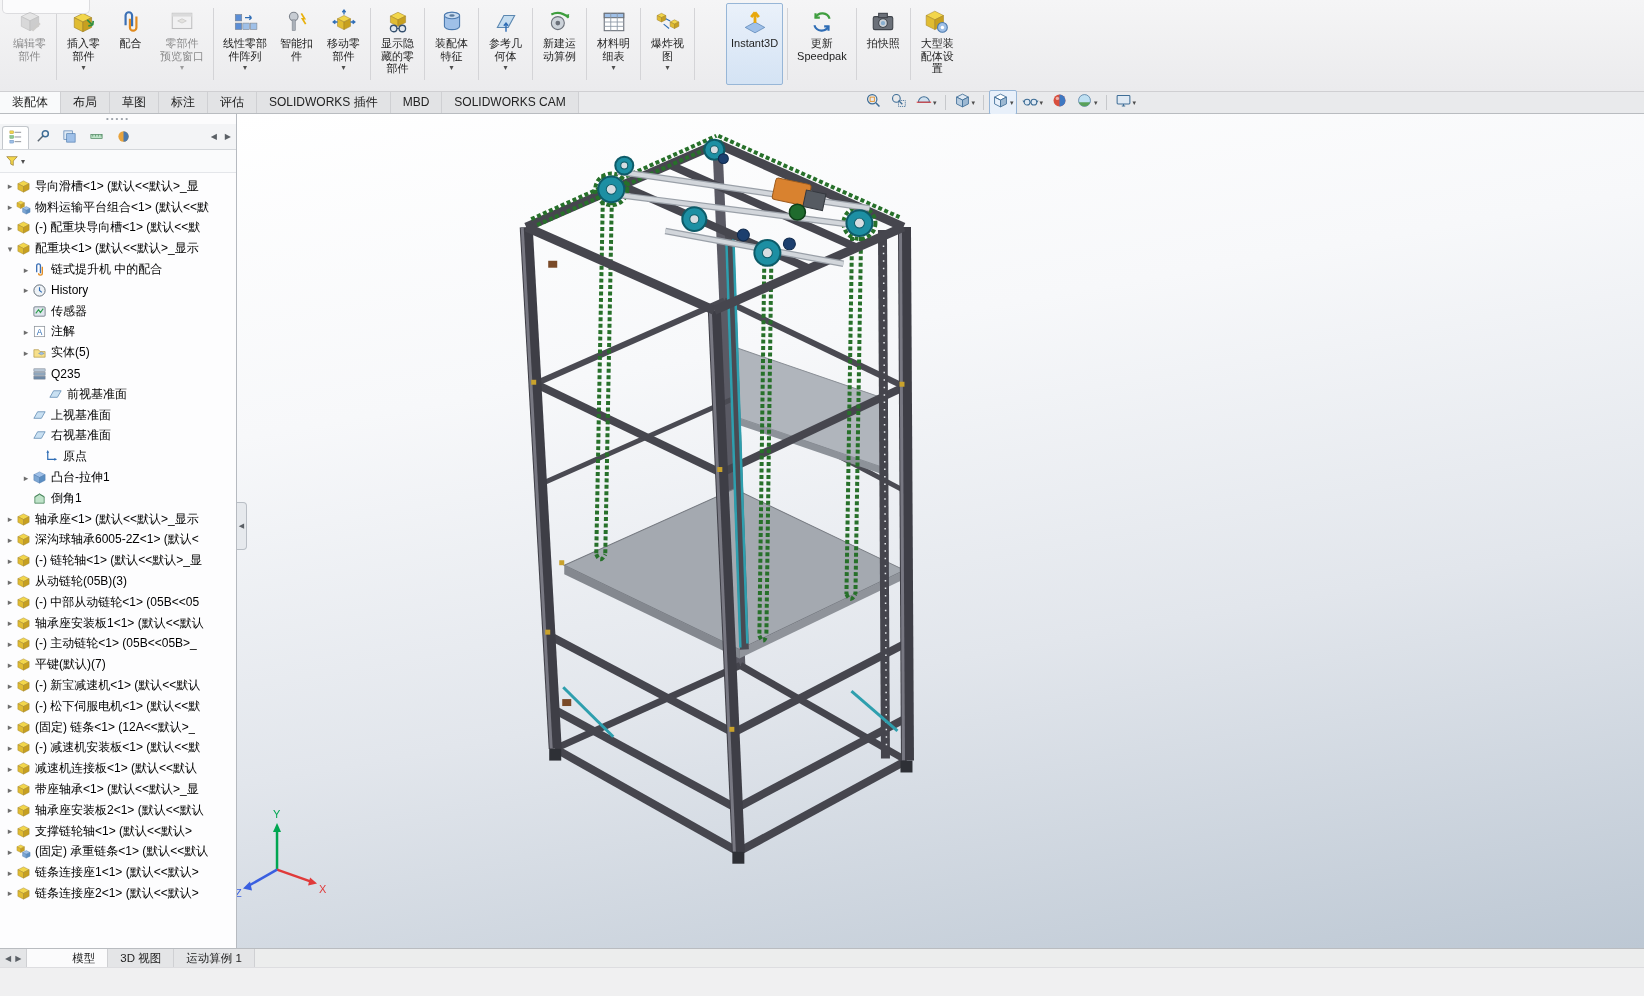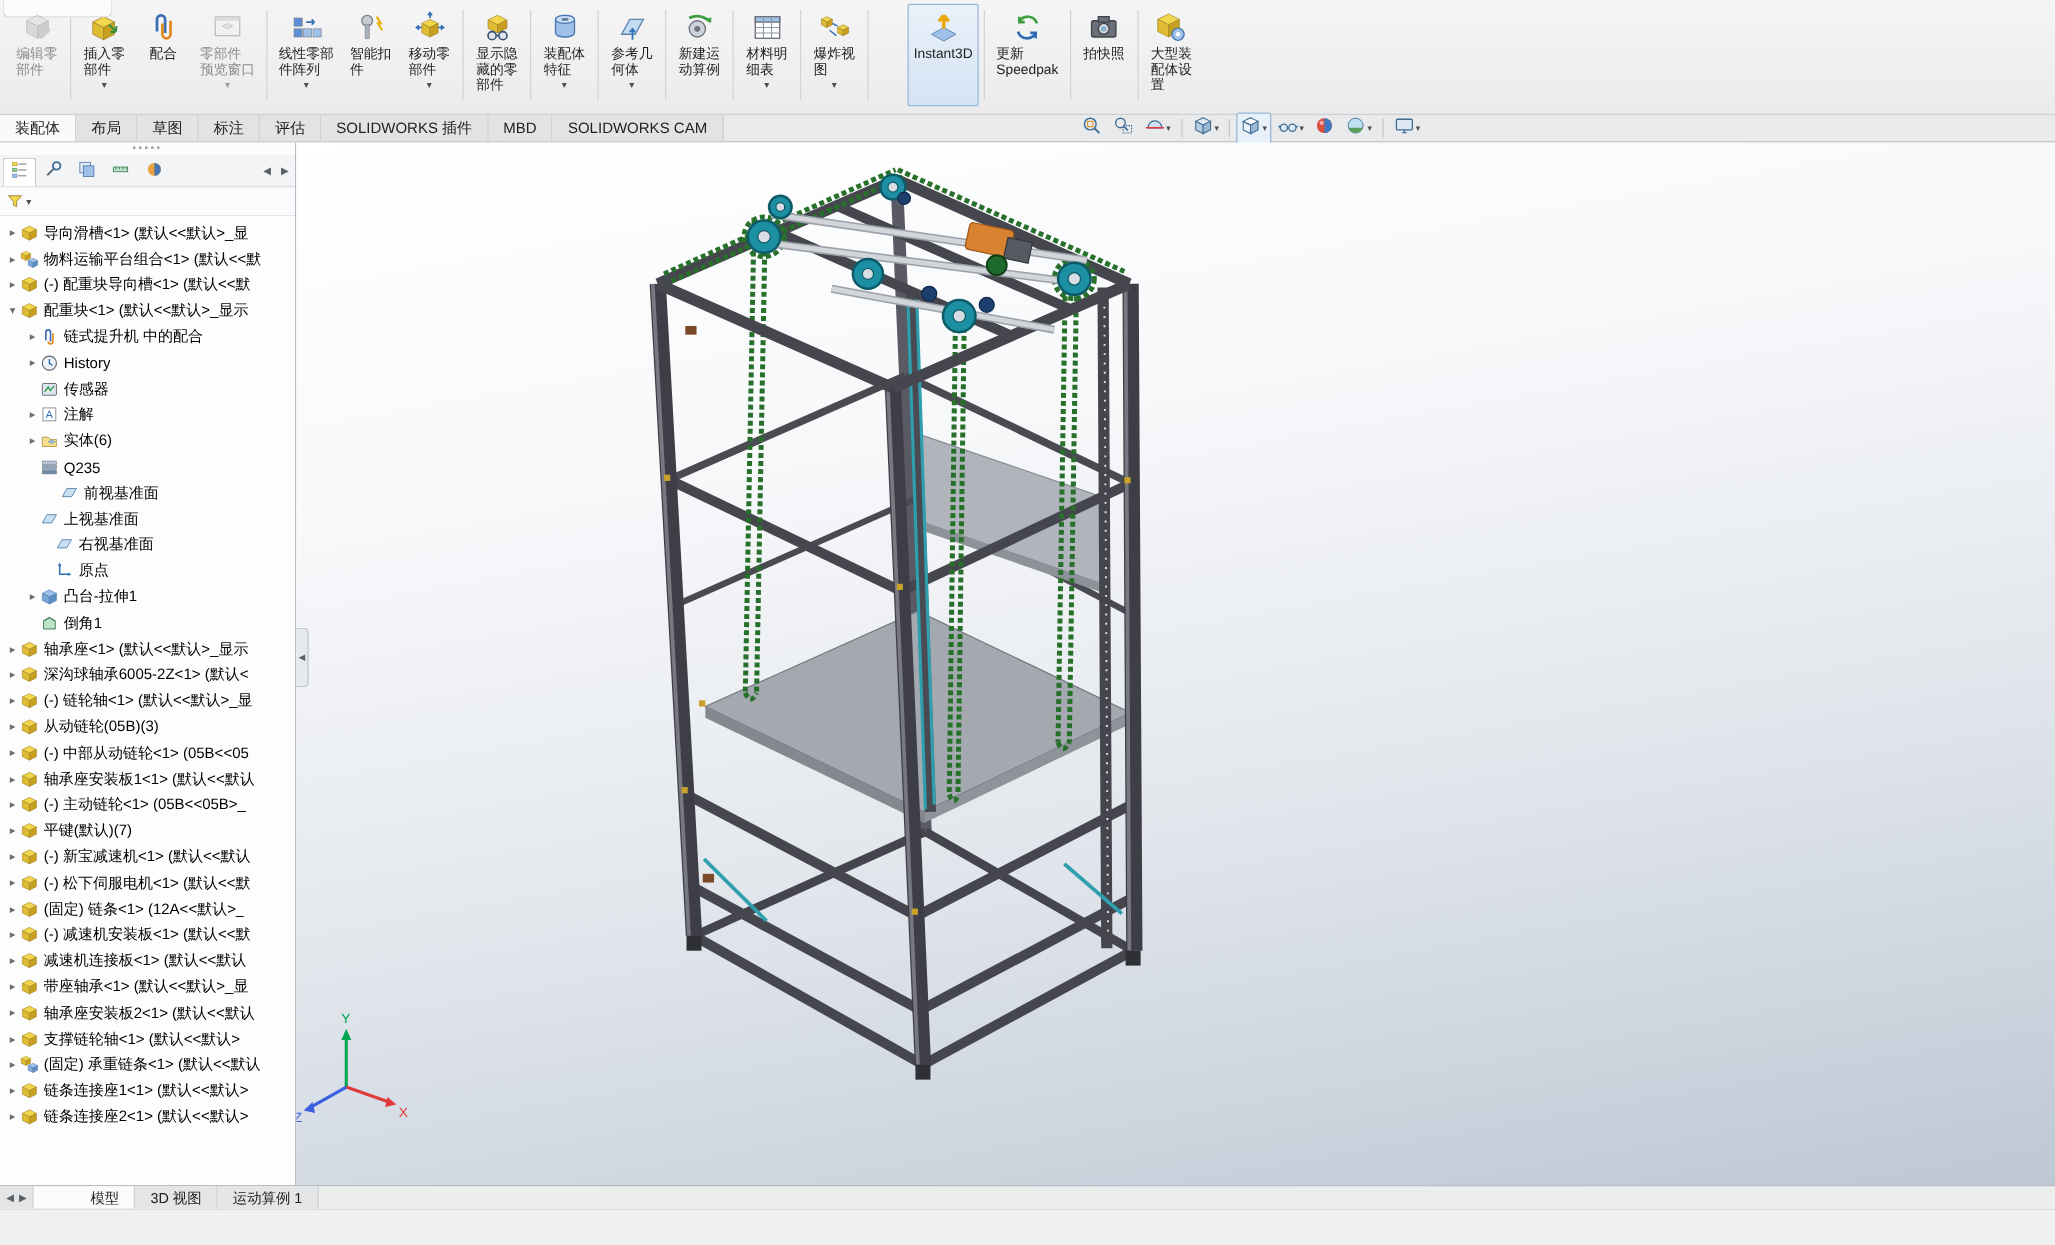--- a/index.html
+++ b/index.html
@@ -8,21 +8,21 @@
   
   .ribbon{flex:0 0 88px;position:relative;display:flex;align-items:flex-start;padding:3px 6px 0;
           background:linear-gradient(#f5f5f6,#ebebed);border-bottom:1px solid #cfcfd2;}
   .menu-stub{position:absolute;left:2px;top:0;width:86px;height:13px;background:#fbfbfc;
              border:1px solid #dcdcdf;border-top:none;border-radius:0 0 5px 5px;}
   .rbtn{display:flex;flex-direction:column;align-items:center;justify-content:flex-start;
         padding:4px 4px 2px;margin:0 1px;min-width:45px;height:82px;box-sizing:border-box;
         border:1px solid transparent;border-radius:2px;cursor:default;}
   .rbtn .rico{height:28px;display:flex;align-items:center;}
   .rico svg{width:26px;height:26px;}
-  .rlab{font-size:11px;line-height:12.5px;color:#1e1e1e;margin-top:1px;}
+  .rlab{font-size:11px;line-height:12.5px;text-align:center;color:#1e1e1e;margin-top:1px;}
   .rbtn.dis{filter:grayscale(.95);opacity:.5;}
   .rbtn.act{background:linear-gradient(#eaf1fa,#d4e3f4);border-color:#97b6d7;margin-left:28px;}
   .rcaret{font-size:8px;color:#4d4d4d;line-height:9px;margin-top:1px;}
   .rsep{width:1px;align-self:stretch;margin:5px 3px;background:#d4d4d7;}
   
   .cmdrow{flex:0 0 21px;background:#e9eaec;border-bottom:1px solid #b9bcc0;display:flex;position:relative;}
   .ctab{font-size:12px;line-height:20px;padding:0 12px;border-right:1px solid #cfd0d3;color:#222;
         background:#e2e3e5;cursor:default;}
   .ctab.act{background:#f9fafb;}
   .hud{position:absolute;left:862px;top:0;height:21px;display:flex;align-items:center;gap:2px;}
@@ -564,21 +564,21 @@
             <span class="tlab">注解</span>
           </div>
           <div class="trow" style="padding-left: 20px;">
             <span class="tarrow">▸</span>
             <span class="tico">
               <svg viewBox="0 0 16 16">
                 <path d="M2 5 h5 l1.5 2 H14 v6 H2 Z" fill="#f7e08c" stroke="#a3842a" stroke-width=".6"></path>
                 <polygon points="10,7.5 13,9 10,10.5 7,9" fill="#9fc0e8" stroke="#4a78ad" stroke-width=".4"></polygon>
               </svg>
             </span>
-            <span class="tlab">实体(6)</span>
+            <span class="tlab">实体(5)</span>
           </div>
           <div class="trow" style="padding-left: 20px;">
             <span class="tarrow"></span>
             <span class="tico">
               <svg viewBox="0 0 16 16">
                 <rect x="2" y="3" width="12" height="3" fill="#b7c6d6" stroke="#6d7988" stroke-width=".5"></rect>
                 <rect x="2" y="7" width="12" height="3" fill="#8fa6bd" stroke="#6d7988" stroke-width=".5"></rect>
                 <rect x="2" y="11" width="12" height="3" fill="#6d89a8" stroke="#6d7988" stroke-width=".5"></rect>
               </svg>
             </span>
@@ -595,21 +595,21 @@
           </div>
           <div class="trow" style="padding-left: 20px;">
             <span class="tarrow"></span>
             <span class="tico">
               <svg viewBox="0 0 16 16">
                 <polygon points="2,11 6,4 14,4 10,11" fill="#bcd8ef" fill-opacity=".8" stroke="#5b87b0" stroke-width=".8"></polygon>
               </svg>
             </span>
             <span class="tlab">上视基准面</span>
           </div>
-          <div class="trow" style="padding-left: 32px;">
+          <div class="trow" style="padding-left: 20px;">
             <span class="tarrow"></span>
             <span class="tico">
               <svg viewBox="0 0 16 16">
                 <polygon points="2,11 6,4 14,4 10,11" fill="#bcd8ef" fill-opacity=".8" stroke="#5b87b0" stroke-width=".8"></polygon>
               </svg>
             </span>
             <span class="tlab">右视基准面</span>
           </div>
           <div class="trow" style="padding-left: 32px;">
             <span class="tarrow"></span>

